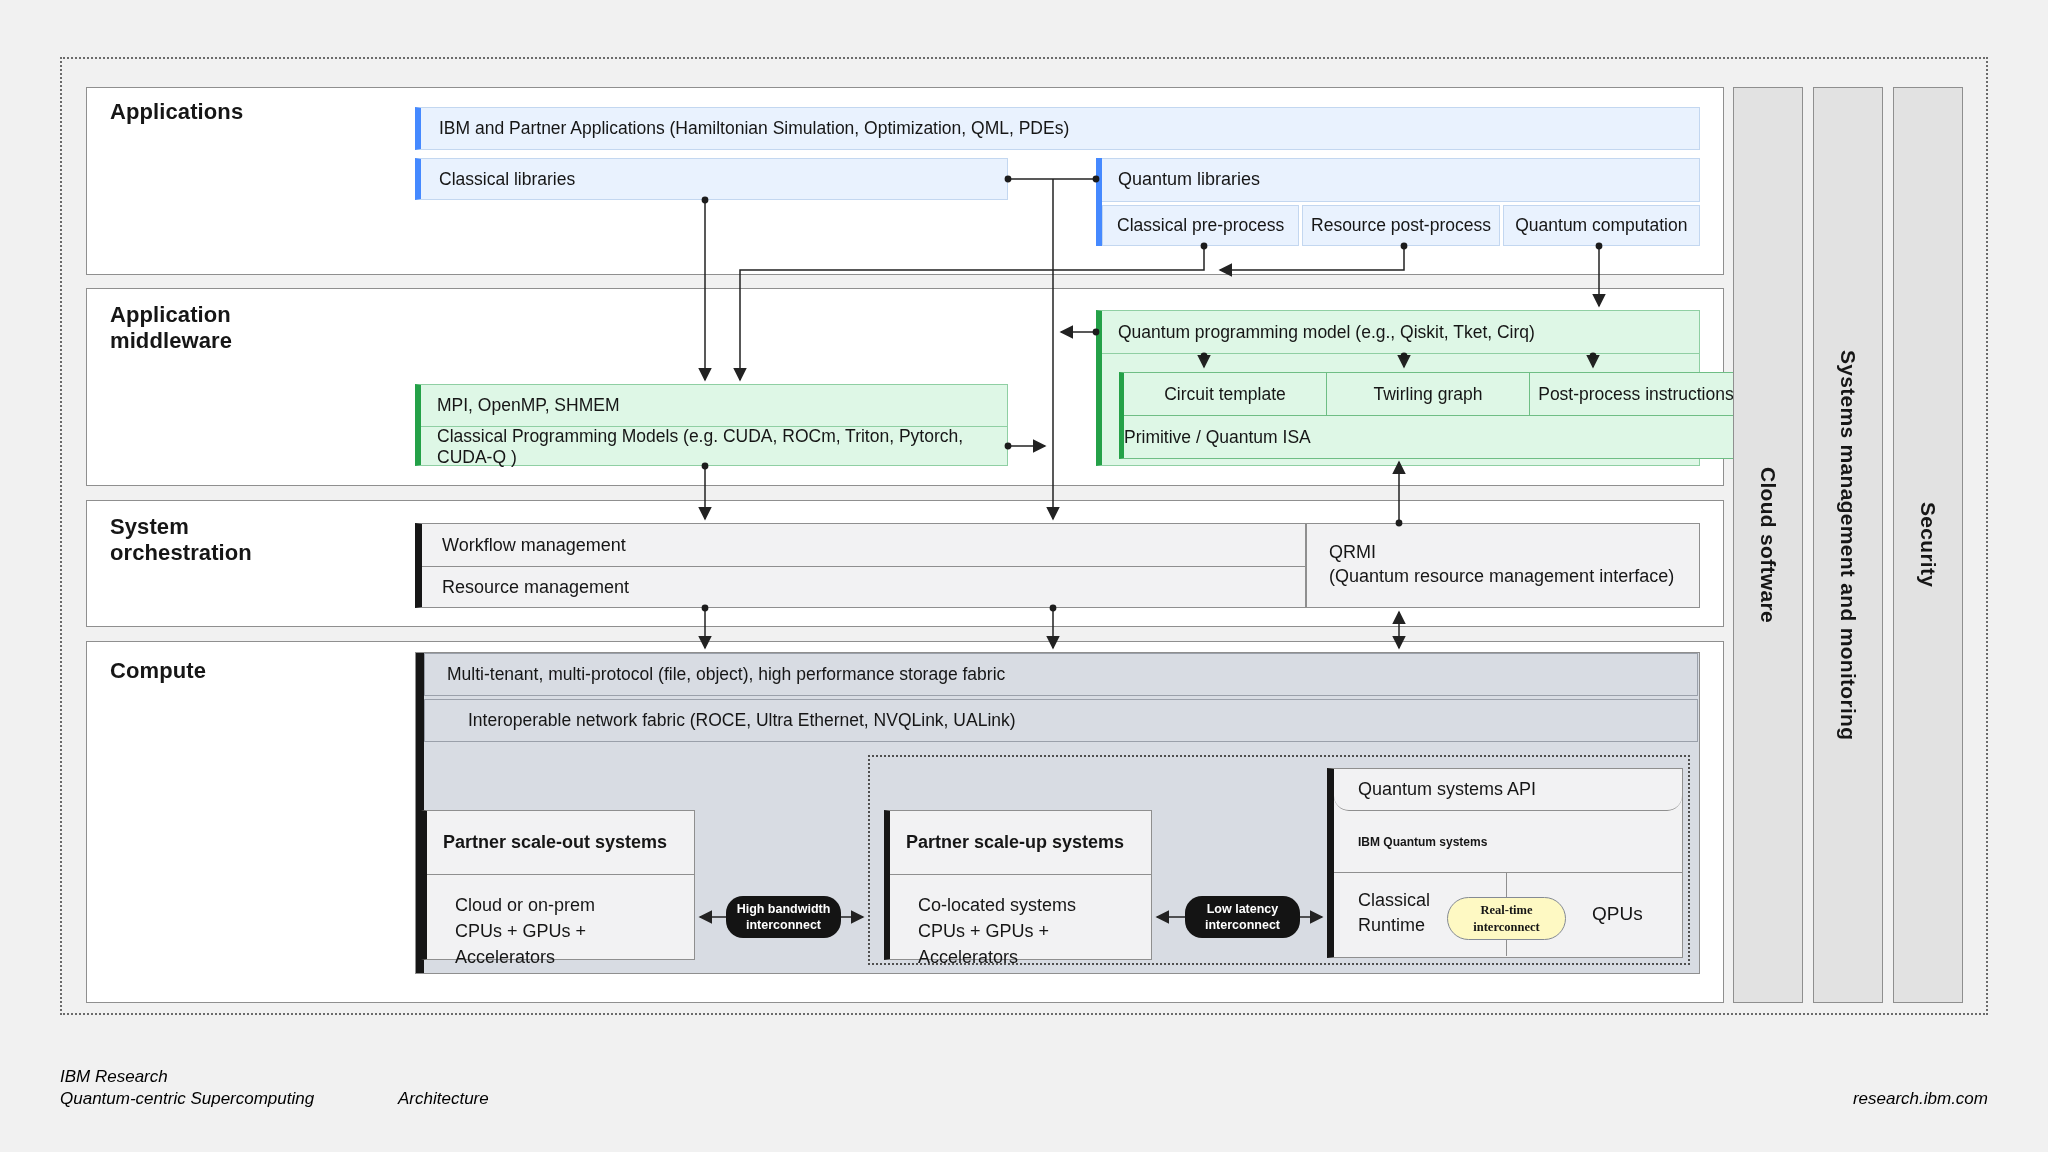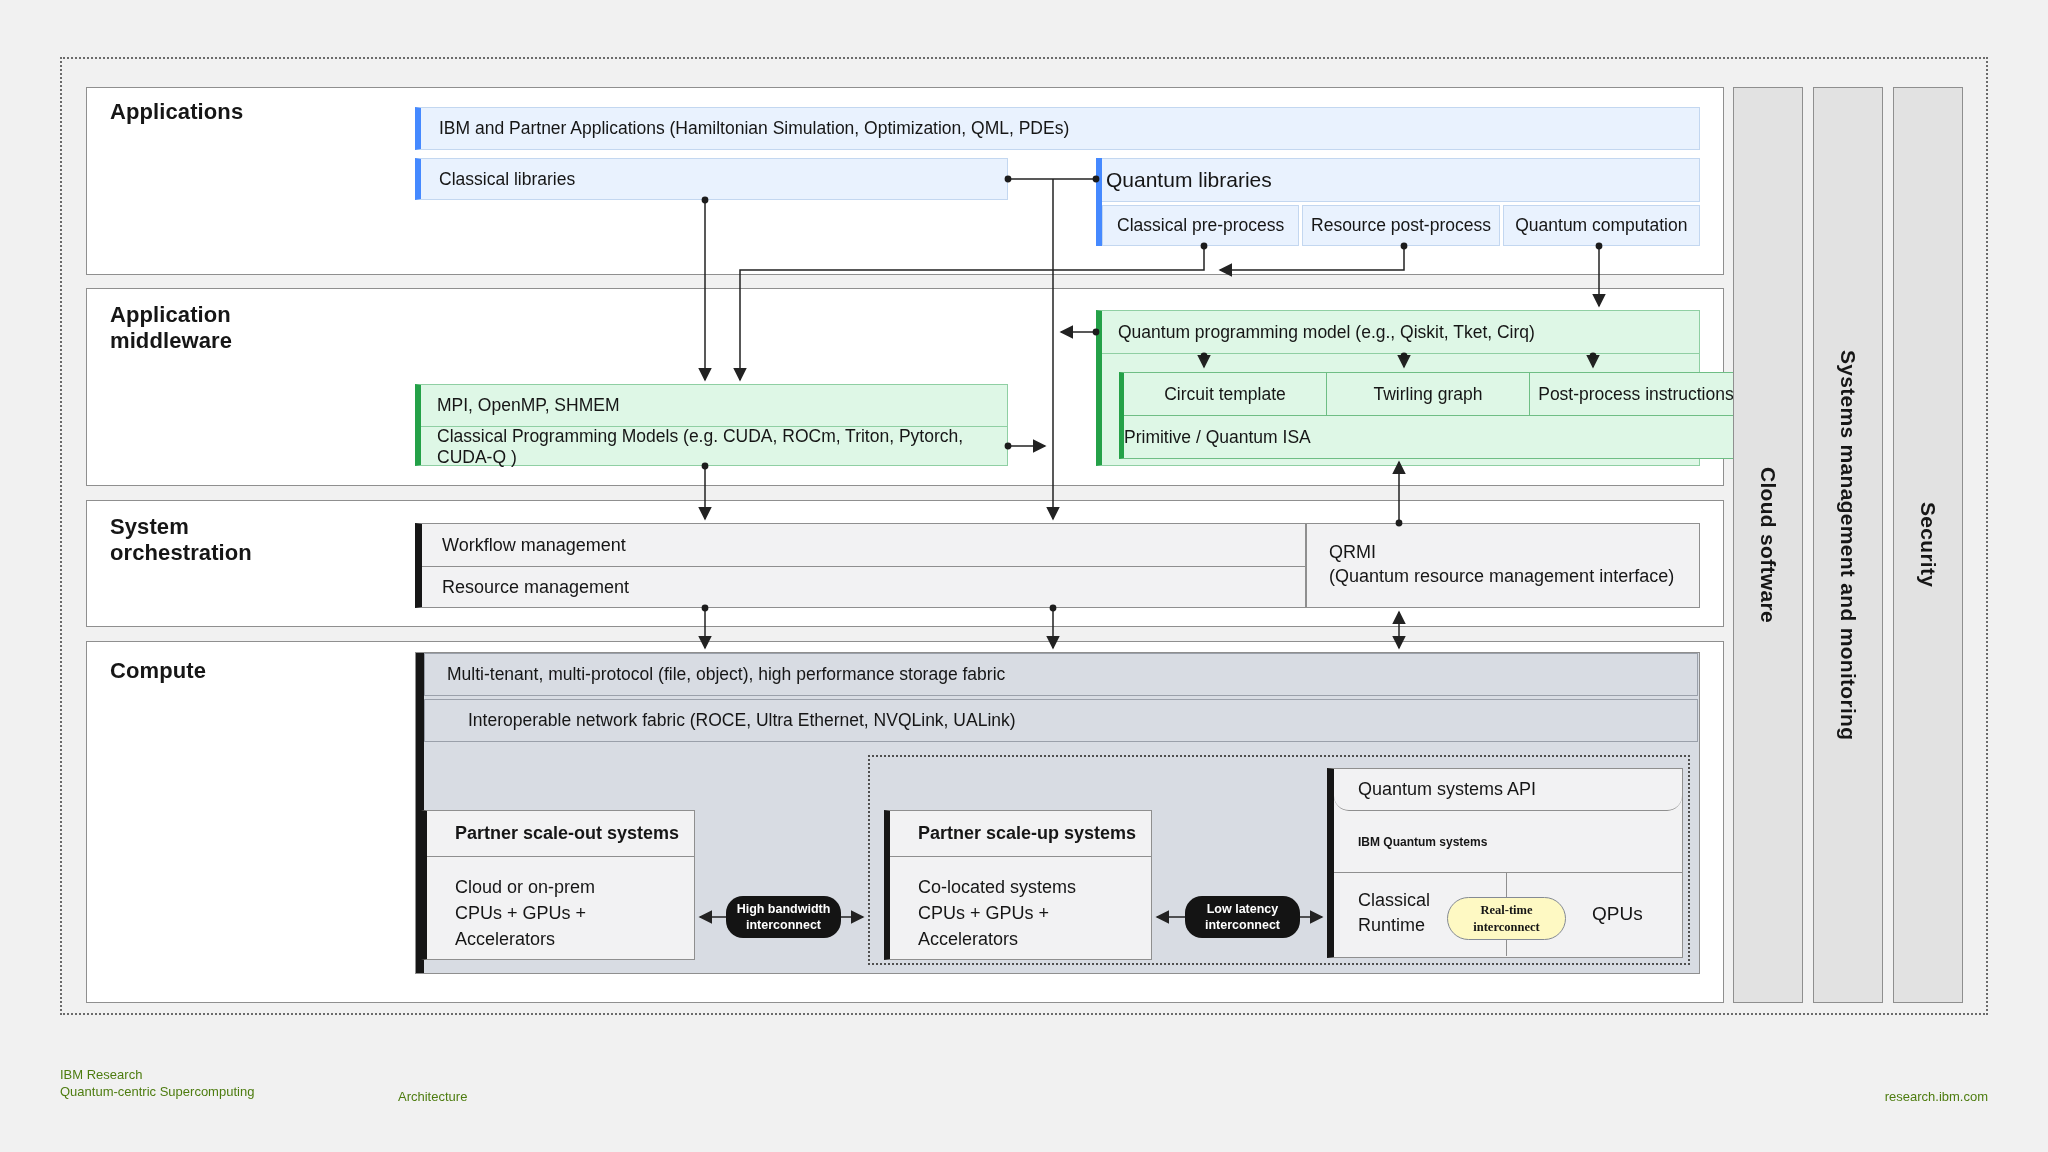--- a/index.html
+++ b/index.html
@@ -14,21 +14,21 @@
   body{background:var(--page_bg);font-family:"Liberation Sans",sans-serif;color:var(--ink);}
   .page{position:relative;width:2048px;height:1152px;overflow:hidden;}
   .abs{position:absolute;}
   .frame{left:60px;top:57px;width:1928px;height:958px;border:2px dotted #6b6b6b;}
   .panel{background:#ffffff;border:1px solid var(--border_gray);}
   .seclabel{font-size:22px;font-weight:600;line-height:1.18;letter-spacing:.1px;}
   .bluebox{background:var(--fill_blue);border:1px solid var(--border_blue);border-left:6px solid var(--accent_blue);
            display:flex;align-items:center;padding-left:18px;font-size:17.5px;}
   .bgroup{border-left:6px solid var(--accent_blue);display:flex;flex-direction:column;gap:3px;}
   .brow{background:var(--fill_blue);border:1px solid var(--border_blue);border-left:none;
-        display:flex;align-items:center;padding-left:4px;font-size:21px;flex:1;}
+        display:flex;align-items:center;padding-left:16px;font-size:18px;flex:1;}
   .bcells{display:flex;gap:3px;flex:1;}
   .bcell{background:var(--fill_blue);border:1px solid var(--border_blue);flex:1;
          display:flex;align-items:center;justify-content:center;font-size:17.5px;text-align:center;}
   .greenbox{background:var(--fill_green);border:1px solid var(--border_green);border-left:6px solid var(--accent_green);}
   .grow{display:flex;align-items:center;padding-left:16px;font-size:17.5px;height:41px;}
   .grow + .grow{border-top:1px solid var(--border_green);}
   .qpmlabel{height:43px;display:flex;align-items:center;padding-left:16px;font-size:17.5px;border-bottom:1px solid var(--border_green);}
   .ginner{position:absolute;left:17px;top:61px;width:624px;height:87px;
           border:1px solid #6fbe85;border-left:5px solid var(--accent_green);background:var(--fill_green);}
   .gcells{display:flex;height:43px;border-bottom:1px solid #6fbe85;}
@@ -39,38 +39,38 @@
   .blacc{border-left:7px solid var(--accent_black);}
   .wfrow{height:42px;display:flex;align-items:center;padding-left:20px;font-size:18px;}
   .wfrow + .wfrow{border-top:1px solid var(--border_gray);}
   .qrmi{padding:16px 0 0 22px;font-size:18px;line-height:1.35;}
   .compute{background:var(--fill_compute);border:1px solid var(--border_gray);}
   .compute::before{content:"";position:absolute;left:0;top:0;bottom:0;width:8px;background:var(--accent_black);}
   .strip{background:var(--fill_compute);border:1px solid var(--border_compute);
          display:flex;align-items:center;padding-left:22px;font-size:17.5px;}
   .dottedbox{border:2px dotted #4f4f4f;}
   .sysbox{background:var(--fill_gray);border:1px solid var(--border_gray);border-left:6px solid var(--accent_black);}
-  .sysbox .tt{height:46px;border-bottom:1px solid var(--border_gray);display:flex;align-items:center;
-              padding-left:28px;font-weight:bold;font-size:18px;}
+  .sysbox .tt{height:64px;border-bottom:1px solid var(--border_gray);display:flex;align-items:center;
+              padding-left:16px;font-weight:bold;font-size:18px;}
   .sysbox .bb{padding:17px 8px 0 28px;font-size:18px;line-height:1.45;}
   .bpill{background:#141414;color:#ffffff;border-radius:17px;display:flex;flex-direction:column;
          align-items:center;justify-content:center;font-size:12.5px;font-weight:bold;line-height:1.3;text-align:center;}
   .wpill{position:absolute;background:#fef9c3;border:1.5px solid #848a93;border-radius:22px;
          display:flex;flex-direction:column;align-items:center;justify-content:center;
          font-size:12.5px;font-weight:bold;line-height:1.3;text-align:center;color:var(--ink);font-family:Liberation Serif, serif;}
   .ibmq{background:var(--fill_gray);border:1px solid var(--border_gray);border-left:7px solid var(--accent_black);}
   .ibmq .rapi{height:42px;border-bottom:1px solid var(--border_gray);display:flex;align-items:center;
               padding-left:24px;font-size:18px;border-radius:15px;}
   .ibmq .rtitle{height:62px;border-bottom:1px solid var(--border_gray);display:flex;align-items:center;
               padding-left:24px;font-size:12px;font-weight:bold;}
   .ibmq .rbody{position:relative;height:83px;font-size:18px;}
   .vdiv{position:absolute;top:0;bottom:0;width:1px;background:var(--border_gray);}
   .bar{background:var(--bar_fill);border:1px solid var(--border_gray);display:flex;align-items:center;justify-content:center;}
   .bar span{writing-mode:vertical-rl;font-size:21px;font-weight:600;letter-spacing:.3px;white-space:nowrap;}
-  .foot{font-size:13px;line-height:1.32;color:#4d7c0f;}
+  .foot{font-size:17px;line-height:1.32;color:#000000;font-style:italic;}
   svg.wires{left:0;top:0;width:2048px;height:1152px;pointer-events:none;z-index:6;}
   svg.wires line, svg.wires polyline{stroke:#222222;stroke-width:1.5;fill:none;}
   svg.wires circle{fill:#1c1c1c;}
 </style>
 </head>
 <body>
 
 <div class="page">
 
   <div class="abs frame"></div>

